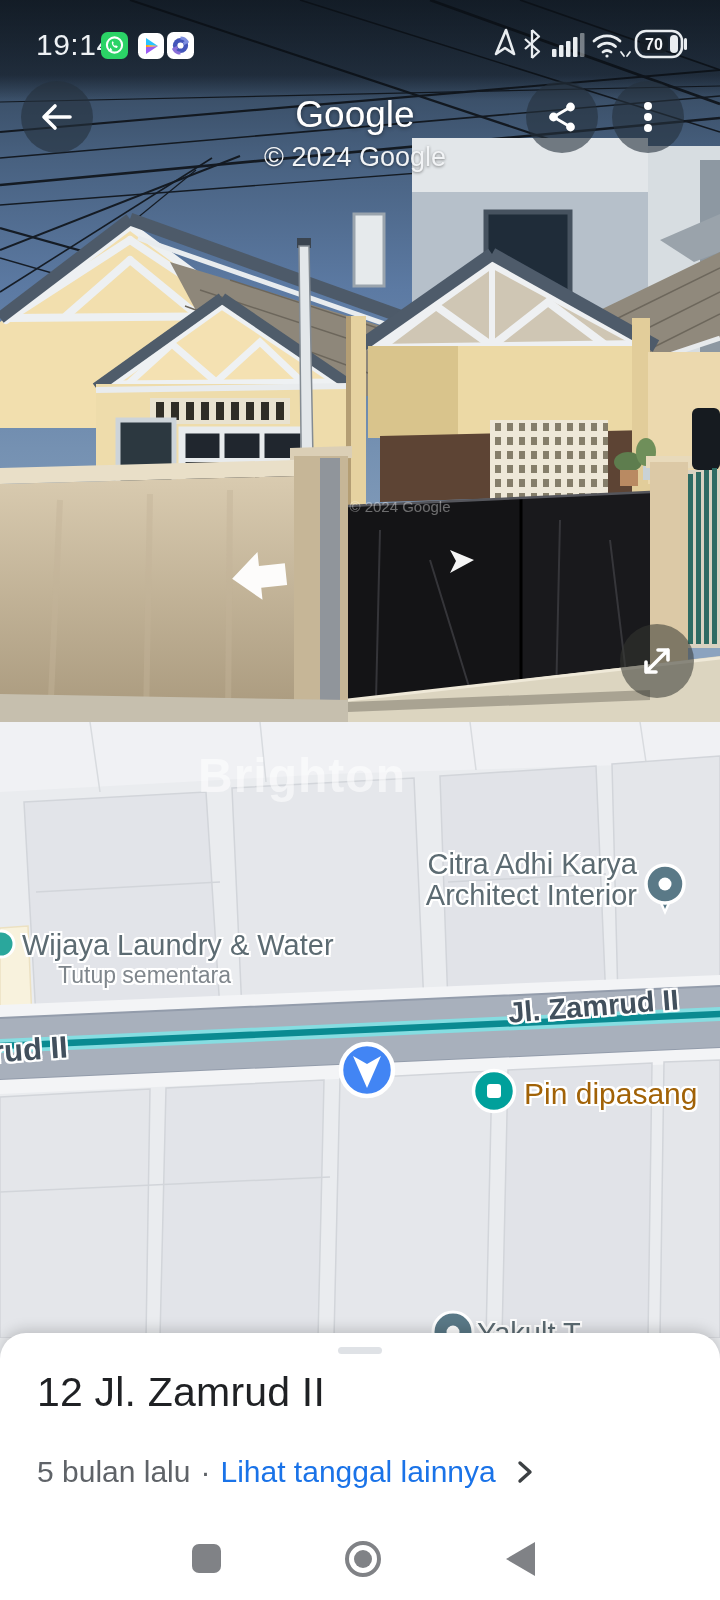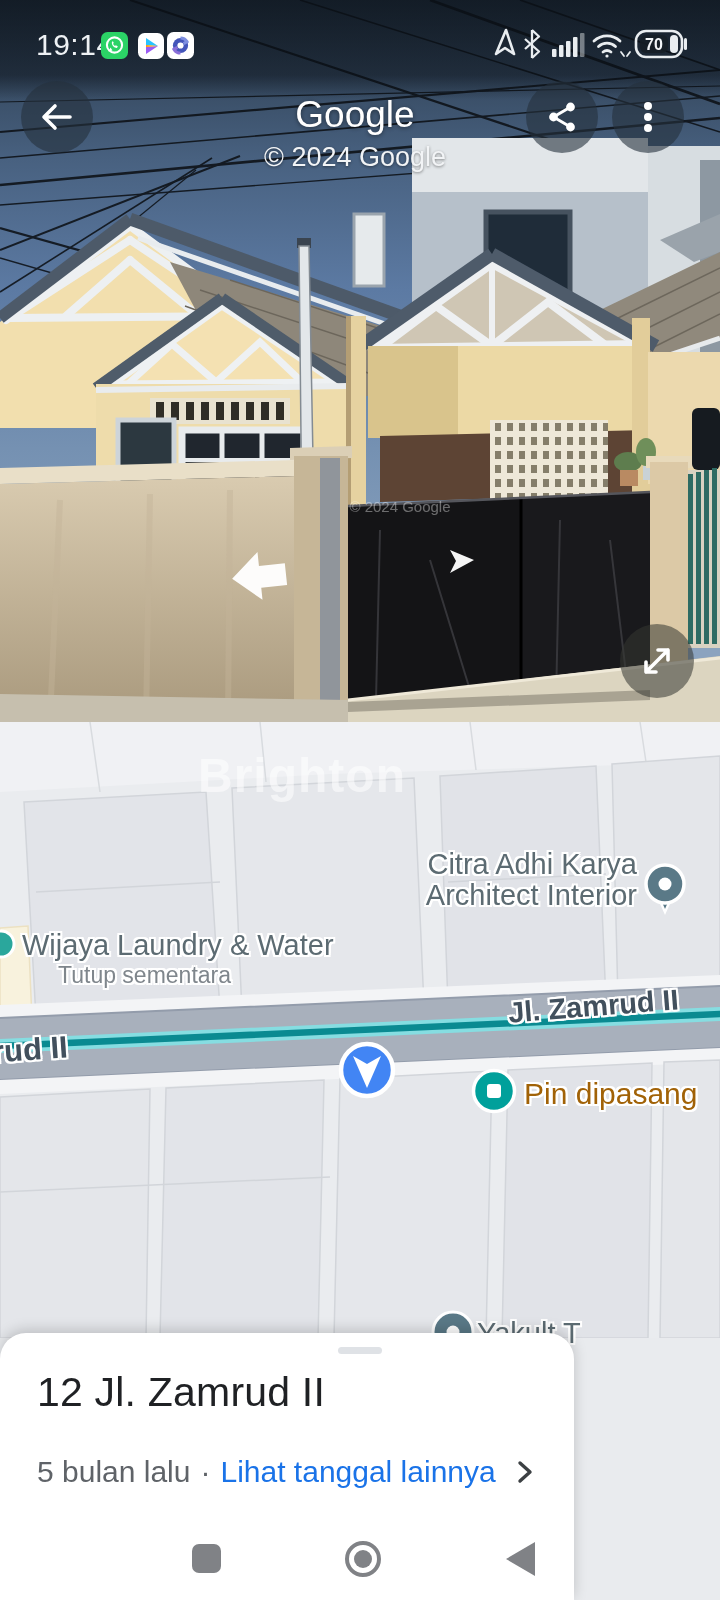--- a/index.html
+++ b/index.html
@@ -20,21 +20,21 @@
   
   .halo{text-shadow:-2px -2px 0 #fff,2px -2px 0 #fff,-2px 2px 0 #fff,2px 2px 0 #fff,
     0 -2px 0 #fff,0 2px 0 #fff,-2px 0 0 #fff,2px 0 0 #fff;}
   .poi-label{color:#5c6b72;font-size:29px;line-height:31px;z-index:12;}
   .poi-sub{color:#7f868c;font-size:23px;z-index:12;}
   .road-label{color:#42505d;font-weight:bold;font-size:29px;z-index:12;white-space:nowrap;}
   .pin-label{color:#a16207;font-size:30px;z-index:12;white-space:nowrap;}
   .map-watermark{left:198px;top:748px;width:330px;font-size:48px;font-weight:bold;
     color:rgba(255,255,255,.55);letter-spacing:1px;z-index:11;}
   
-  #sheet{left:0;top:1333px;width:574px;height:267px;background:#fff;
+  #sheet{left:0;top:1333px;width:720px;height:267px;background:#fff;
     border-radius:26px 26px 0 0;box-shadow:0 -3px 14px rgba(0,0,0,.18);z-index:50;}
   .handle{left:338px;top:14px;width:44px;height:7px;border-radius:4px;background:#dfe2e6;}
   .sheet-title{left:37px;top:36px;font-size:41px;color:#1f2124;letter-spacing:.2px;}
   .sheet-row{left:37px;top:122px;font-size:30px;display:flex;align-items:center;gap:10px;}
   .ago{color:#5f6368;}
   .dot{color:#5f6368;}
   .link{color:#1a73e8;}
   
   .nav-square{left:192px;top:1544px;width:29px;height:29px;border-radius:7px;background:#808286;z-index:60;}
   .nav-home{left:345px;top:1541px;width:36px;height:36px;border-radius:50%;border:4px solid #808286;

